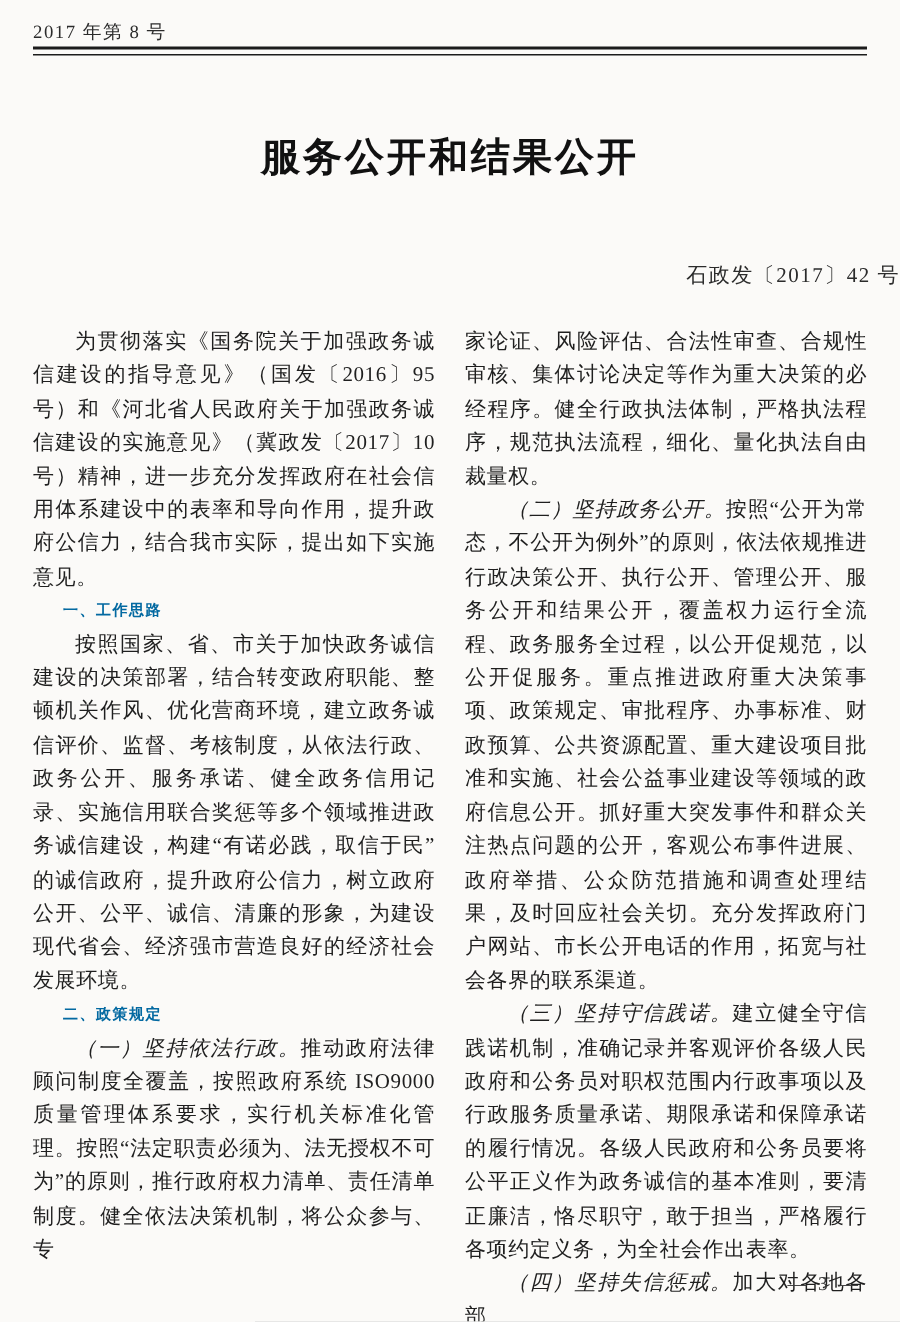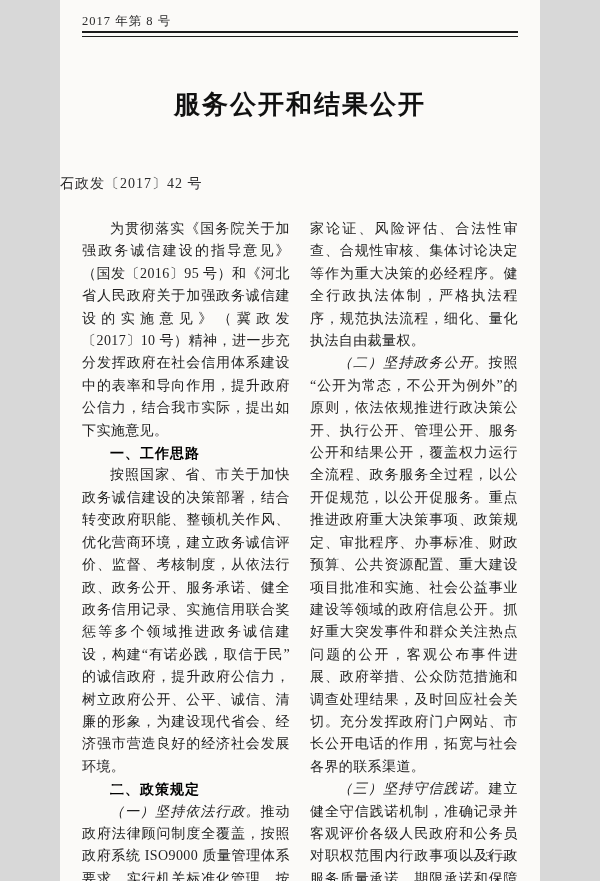--- a/index.html
+++ b/index.html
@@ -1,18 +1,18 @@
 <!DOCTYPE html>
 <html lang="zh"><head>
 <meta charset="utf-8">
 <style>
   html, body { margin: 0; padding: 0; background: #d8d8d8; }
   .page {
     position: relative;
-    width: 480px;
+    width: 600px;
     height: 881px;
     margin: 0 auto;
     background: #fbfaf8;
     color: #222;
     font-family: "Liberation Serif", "DejaVu Serif", serif;
     overflow: hidden;
   }
   
   .running-header {
     position: absolute;
@@ -37,21 +37,21 @@
     text-align: center;
     font-weight: 700;
     font-size: 26px;
     line-height: 38px;
     letter-spacing: 2px;
     color: #111;
   }
   .doc-number {
     position: absolute;
     top: 175px; left: 0; right: 0;
-    text-align: left;
+    text-align: right;
     font-size: 14px;
     letter-spacing: 1px;
     color: #2b2b2b;
   }
   
   .body-columns {
     position: absolute;
     top: 218px; left: 22px; right: 22px;
     display: flex;
     gap: 20px;
@@ -64,27 +64,27 @@
     color: #1f1f1f;
   }
   .para {
     margin: 0;
     text-align: justify;
     text-justify: inter-character;
   }
   .para.indent { text-indent: 2em; }
   .sec-heading {
     margin: 0;
-    font-size: 14px;
+    font-size: 10px;
     line-height: 22.4px;
     text-indent: 2em;
     font-weight: 700;
     font-family: "Liberation Sans", "DejaVu Sans", sans-serif;
     letter-spacing: 1px;
-    color: #000000;
+    color: #0369a1;
   }
   .lead { font-style: italic; }
   
   .page-number {
     position: absolute;
     top: 848px; right: 26px;
     font-size: 13px;
     letter-spacing: 2px;
     color: #3a3a3a;
   }

